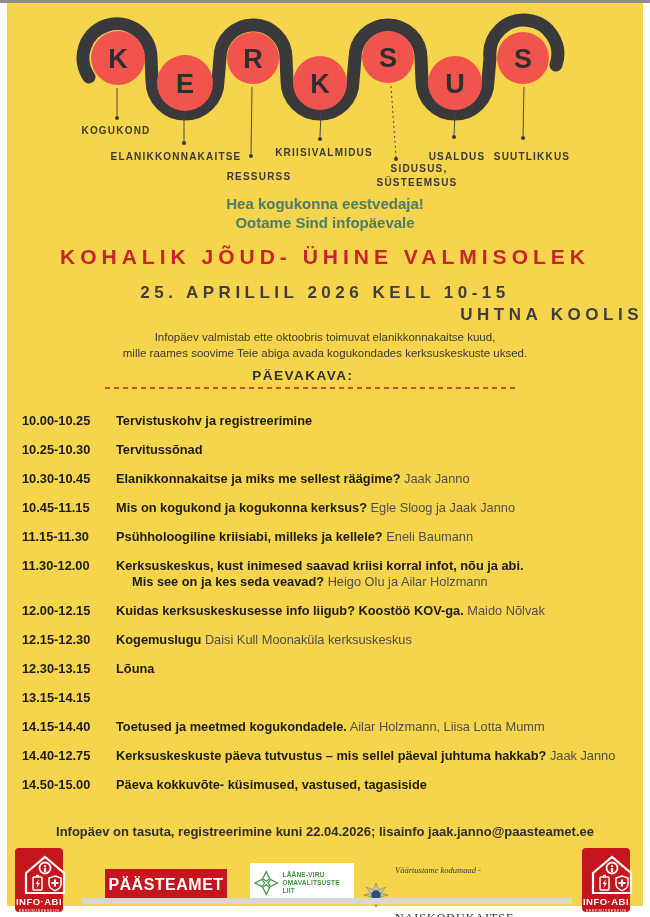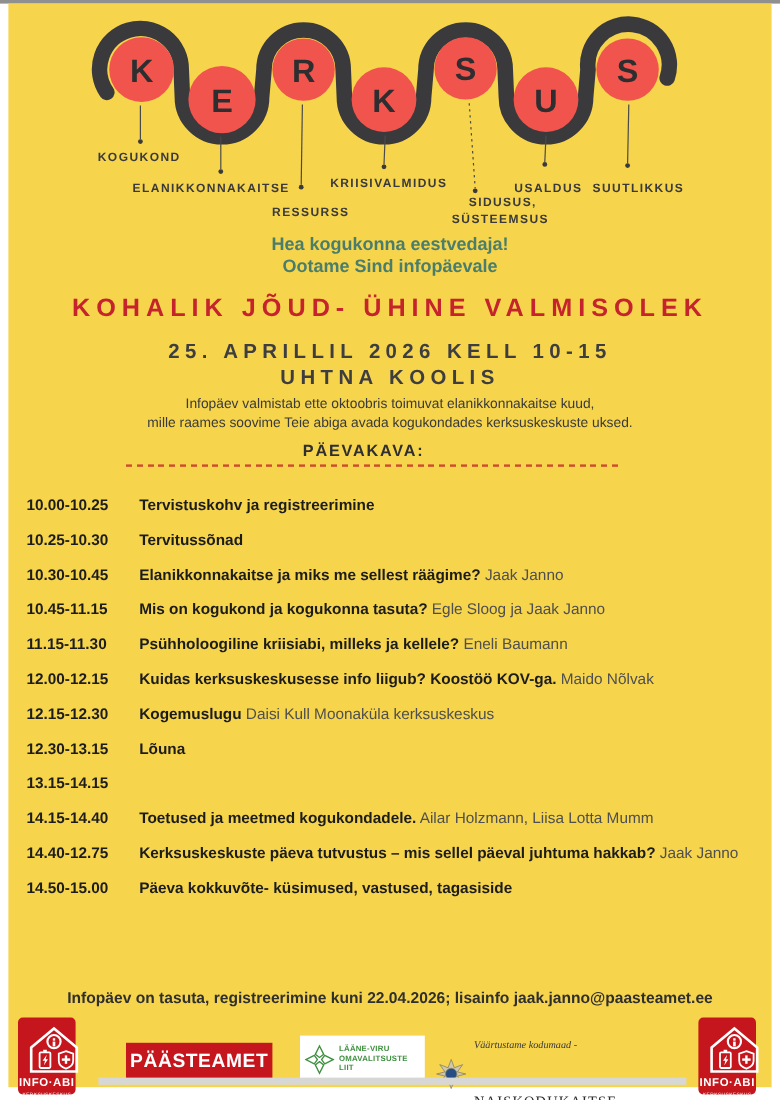--- a/index.html
+++ b/index.html
@@ -18,21 +18,21 @@
   .leader-dot{fill:#3a3a3c;}
   .wave-label{fill:#3a3a3c;font-family:"Liberation Sans",sans-serif;font-weight:bold;font-size:10px;
               letter-spacing:1.2px;text-anchor:middle;}
 
   .intro{position:absolute;top:191px;left:0;right:0;text-align:center;color:#4a7d6b;
          font-weight:bold;font-size:15px;line-height:19px;}
   .main-title{position:absolute;top:242px;left:0;right:0;margin:0;text-align:center;color:#c5242c;
               font-size:21px;font-weight:bold;letter-spacing:5px;white-space:nowrap;}
   .date-line{position:absolute;top:280px;left:0;right:0;text-align:center;color:#3e3e40;
              font-size:17px;font-weight:bold;letter-spacing:4.5px;white-space:nowrap;}
-  .loc-line{position:absolute;top:302px;left:0;right:0;text-align:center;color:#3e3e40;
+  .loc-line{position:absolute;top:302px;left:0;right:0;text-align:right;color:#3e3e40;
             font-size:17px;font-weight:bold;letter-spacing:4.5px;}
   .desc{position:absolute;top:326px;left:0;right:0;margin:0;text-align:center;color:#3a3a3a;
         font-size:11.5px;line-height:16px;}
   .agenda-head{position:absolute;top:365px;left:0;width:592px;text-align:center;color:#2f2f2f;
                font-size:13.5px;font-weight:bold;letter-spacing:1.5px;}
   .dash-line{position:absolute;top:384px;left:98px;width:412px;height:2px;
              background:repeating-linear-gradient(90deg,#cf4a2e 0 5px,rgba(0,0,0,0) 5px 9px);}
 
   .schedule{position:absolute;top:410px;left:15px;right:14px;}
   .sched-row{display:flex;margin-bottom:13px;font-size:12.8px;line-height:16px;color:#1c1c1c;}
@@ -141,25 +141,29 @@
         <div class="sched-row">
           <span class="sched-time">10.25-10.30</span>
           <span class="sched-content"><b>Tervitussõnad</b></span>
         </div>
         <div class="sched-row">
           <span class="sched-time">10.30-10.45</span>
           <span class="sched-content"><b>Elanikkonnakaitse ja miks me sellest räägime?</b> <span class="presenter">Jaak Janno</span></span>
         </div>
         <div class="sched-row">
           <span class="sched-time">10.45-11.15</span>
-          <span class="sched-content"><b>Mis on kogukond ja kogukonna tasuta?</b> <span class="presenter">Egle Sloog ja Jaak Janno</span></span>
+          <span class="sched-content"><b>Mis on kogukond ja kogukonna kerksus?</b> <span class="presenter">Egle Sloog ja Jaak Janno</span></span>
         </div>
         <div class="sched-row">
           <span class="sched-time">11.15-11.30</span>
           <span class="sched-content"><b>Psühholoogiline kriisiabi, milleks ja kellele?</b> <span class="presenter">Eneli Baumann</span></span>
+        </div>
+        <div class="sched-row">
+          <span class="sched-time">11.30-12.00</span>
+          <span class="sched-content"><b>Kerksuskeskus, kust inimesed saavad kriisi korral infot, nõu ja abi.</b><br><b class="indent2">Mis see on ja kes seda veavad?</b> <span class="presenter">Heigo Olu ja Ailar Holzmann</span></span>
         </div>
         <div class="sched-row">
           <span class="sched-time">12.00-12.15</span>
           <span class="sched-content"><b>Kuidas kerksuskeskusesse info liigub? Koostöö KOV-ga.</b> <span class="presenter">Maido Nõlvak</span></span>
         </div>
         <div class="sched-row">
           <span class="sched-time">12.15-12.30</span>
           <span class="sched-content"><b>Kogemuslugu</b> <span class="presenter">Daisi Kull Moonaküla kerksuskeskus</span></span>
         </div>
         <div class="sched-row">

